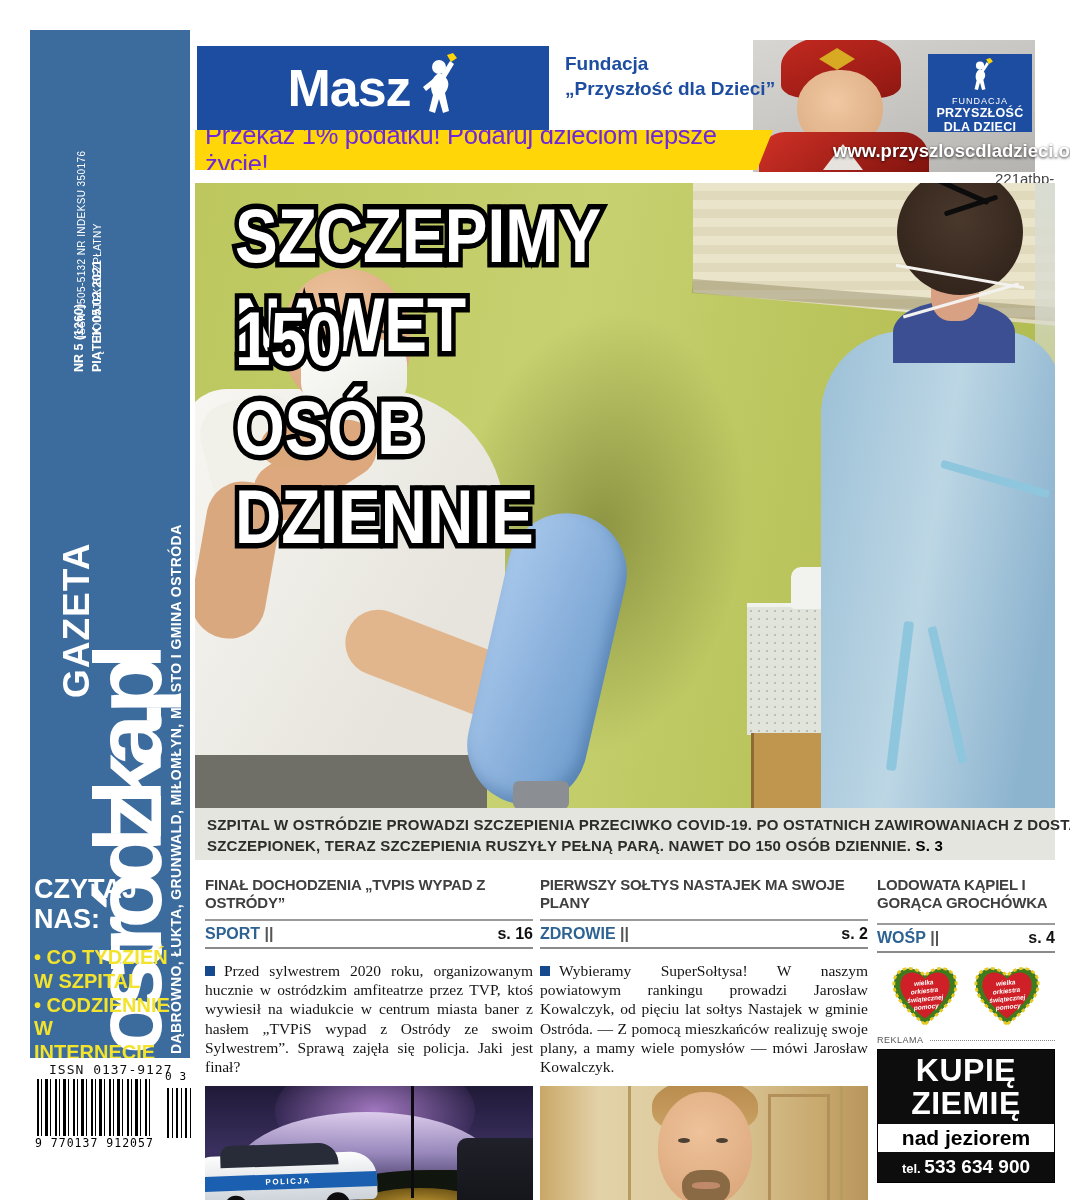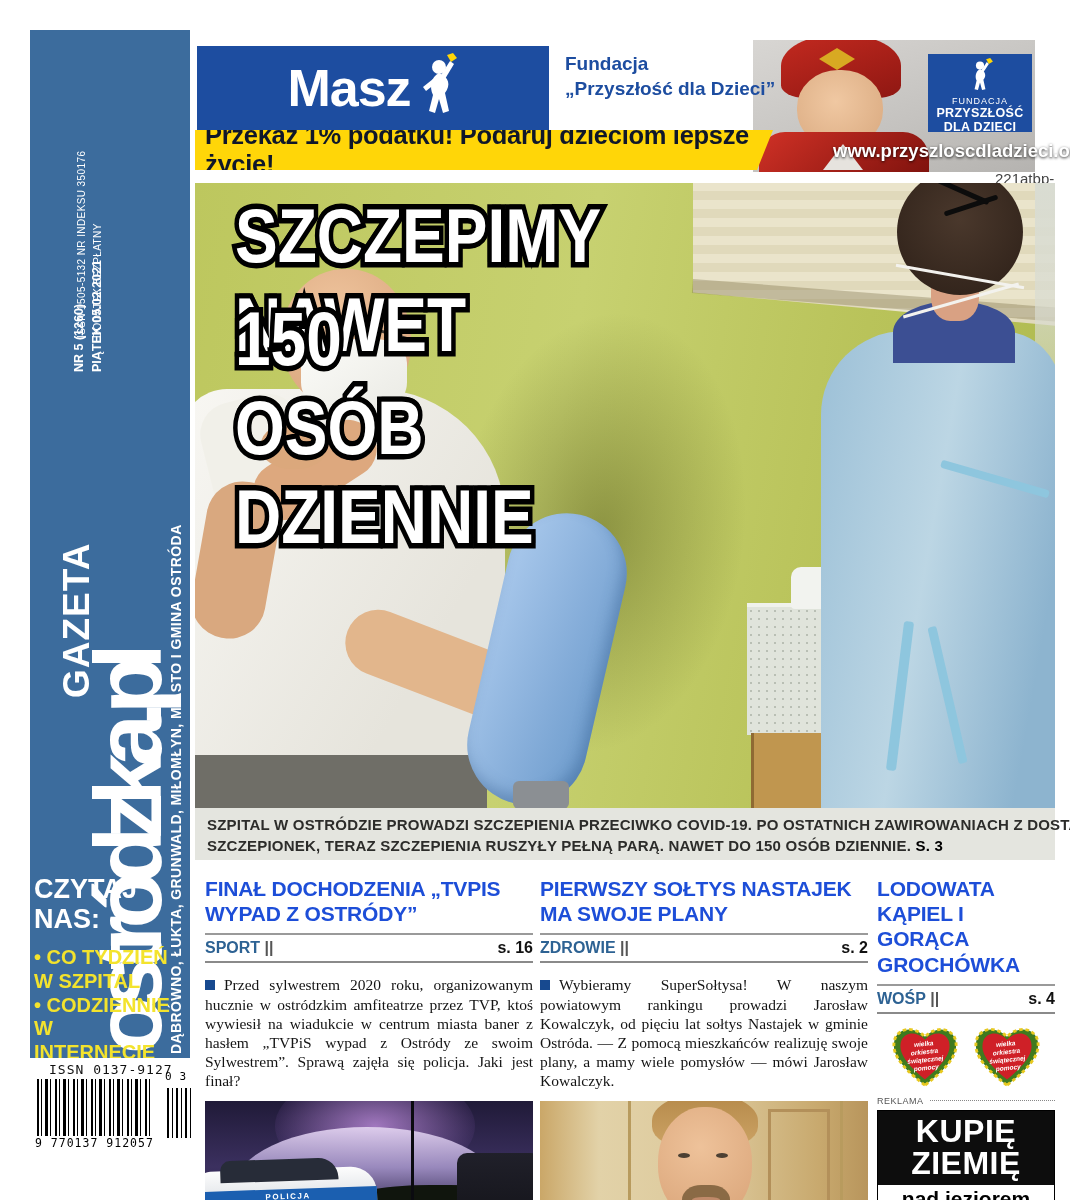--- a/index.html
+++ b/index.html
@@ -42,21 +42,21 @@
   .org{position:absolute;left:370px;top:12px;color:#1d4da0;font-weight:800;font-size:19px;line-height:1.3;}
   .boy{position:absolute;left:558px;top:0;width:282px;height:132px;overflow:hidden;
        background:linear-gradient(160deg,#d8d6d3,#c4c2bf 60%,#b5b3b0);}
   .logo-box{position:absolute;left:733px;top:14px;width:104px;height:78px;background:#1d4da0;
      color:#fff;text-align:center;padding-top:4px;}
   .logo-l1{font-size:9px;letter-spacing:1px;font-weight:400;}
   .logo-l2{font-size:12.5px;font-weight:800;letter-spacing:.3px;}
   .strip{position:absolute;left:0;top:90px;width:578px;height:40px;background:#ffd608;
      clip-path:polygon(0 0,100% 0,calc(100% - 16px) 100%,0 100%);
      display:flex;align-items:center;padding-left:10px;}
-  .strip-text{color:#0f172a;font-size:25.5px;font-weight:700;letter-spacing:-.3px;}
+  .strip-text{color:#6d28d9;font-size:25.5px;font-weight:400;letter-spacing:-.3px;}
   .url{position:absolute;left:638px;top:100px;color:#fff;font-size:18.5px;font-weight:800;
      text-shadow:0 1px 3px rgba(0,0,0,.8);}
   .pcode{position:absolute;left:800px;top:130px;font-size:15px;color:#444;text-decoration:underline;}
 
   
   .photo{left:195px;top:183px;width:860px;height:625px;overflow:hidden;
      background:linear-gradient(100deg,#bdc75e 0%,#c7d170 42%,#b9c35a 72%,#aeb94e 100%);}
   .headline-wrap{position:absolute;left:40px;top:8px;z-index:40;transform:scaleY(1.2);transform-origin:top left;}
   .hl-line{position:relative;height:86px;}
   .hl-stroke{position:absolute;left:0;top:0;font-size:64px;font-weight:800;letter-spacing:0px;color:#000;
@@ -65,21 +65,21 @@
                  4px 0 0 #000,-4px 0 0 #000,0 4px 0 #000,0 -4px 0 #000;}
   .hl-fill{position:absolute;left:0;top:0;font-size:64px;font-weight:800;letter-spacing:0px;color:#fff;}
 
   .caption{left:195px;top:808px;width:860px;height:52px;background:#e4e5df;padding:7px 12px 0 12px;}
   .cap-line{font-size:15.5px;font-weight:700;color:#2c2c2a;letter-spacing:.2px;line-height:1.35;
      transform:scaleX(.97);transform-origin:left;white-space:nowrap;}
   .cap-page{font-weight:800;color:#000;}
 
   
   .art{position:absolute;top:876px;}
-  .art-h{font-size:21px;font-weight:800;color:#1d4ed8;letter-spacing:-.2px;line-height:1.2;}
+  .art-h{font-size:15px;font-weight:800;color:#404040;letter-spacing:-.2px;line-height:1.2;}
   .rule1{border-top:2px solid #9a9a9a;margin-top:7px;}
   .kicker{display:flex;justify-content:space-between;align-items:center;padding:4px 0 4px 0;text-align:center;}
   .sec{font-size:16px;font-weight:800;color:#2d6293;}
   .sec-mark{color:#555;font-weight:800;}
   .pg{font-size:16px;font-weight:800;color:#111;}
   .rule2{border-top:2px solid #8a8a8a;}
   .art-body{margin-top:12px;font-family:"Liberation Serif",serif;font-size:15.5px;line-height:1.24;
      text-align:justify;color:#141414;}
   .bullet{display:inline-block;width:10px;height:10px;background:#17498f;margin-right:9px;}
   .art-photo{position:relative;margin-top:10px;width:100%;height:146px;overflow:hidden;}

